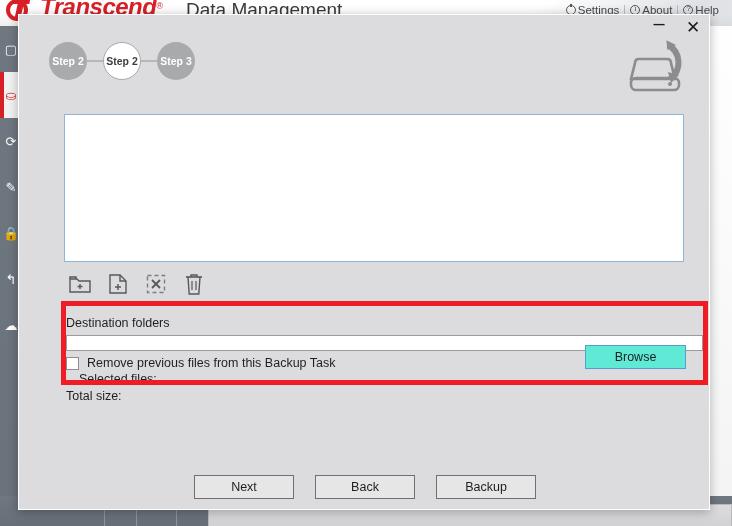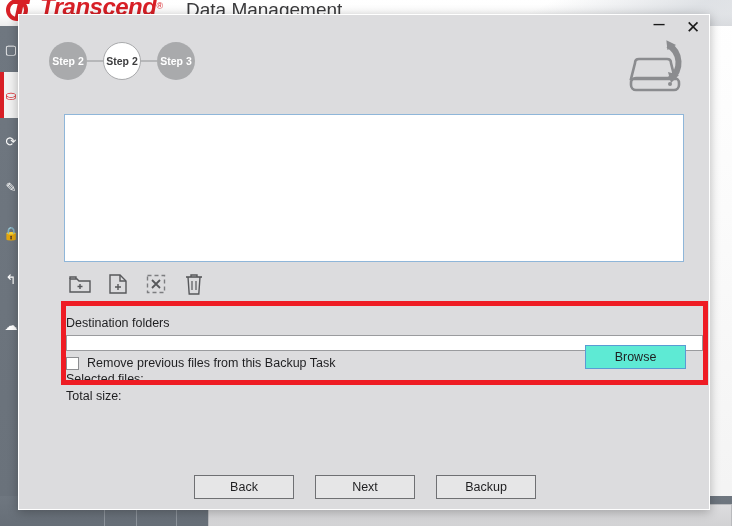--- a/index.html
+++ b/index.html
@@ -370,21 +370,21 @@
     color: #1f1f21;
     cursor: pointer;
   }
 
   .stat {
     position: absolute;
     left: 47px;
     font-size: 12.5px;
     color: #1f1f21;
   }
-  .stat.sel { top: 357px; }
+  .stat.sel { top: 357px; margin-left: 13px; }
   .stat.tot { top: 374px; }
 
   .footer {
     position: absolute;
     left: 0; bottom: 10px;
     width: 692px;
     display: flex;
     justify-content: center;
     gap: 21px;
   }
@@ -414,20 +414,36 @@
           <div class="tee"></div>
           <div class="stem"></div>
         </div>
         <div>
           <span class="brand-text">Transcend</span><span class="brand-reg">®</span>
         </div>
       </div>
 
       <div class="bg-app-title">Data Management</div>
 
+      <div class="bg-header-links">
+        <div class="hdr-link">
+          <span class="mini-icon gear"></span>
+          <span>Settings</span>
+        </div>
+        <div class="hdr-sep"></div>
+        <div class="hdr-link">
+          <span class="mini-icon info"></span>
+          <span>About</span>
+        </div>
+        <div class="hdr-sep"></div>
+        <div class="hdr-link">
+          <span class="mini-icon q"></span>
+          <span>Help</span>
+        </div>
+      </div>
     </div>
 
     <div class="sidebar">
       <div class="side-item">
         <span class="side-glyph">▢</span>
       </div>
       <div class="side-item active">
         <span class="side-glyph">⛀</span>
       </div>
       <div class="side-item">
@@ -526,18 +542,18 @@
       <div class="chk-box"></div>
       <span class="chk-label">Remove previous files from this Backup Task</span>
     </div>
 
     <button class="browse-btn">Browse</button>
 
     <div class="stat sel">Selected files:</div>
     <div class="stat tot">Total size:</div>
 
     <div class="footer">
+      <button class="foot-btn">Next</button>
       <button class="foot-btn">Back</button>
-      <button class="foot-btn">Next</button>
       <button class="foot-btn">Backup</button>
     </div>
   </div>
 </div>
 
 </body></html>

